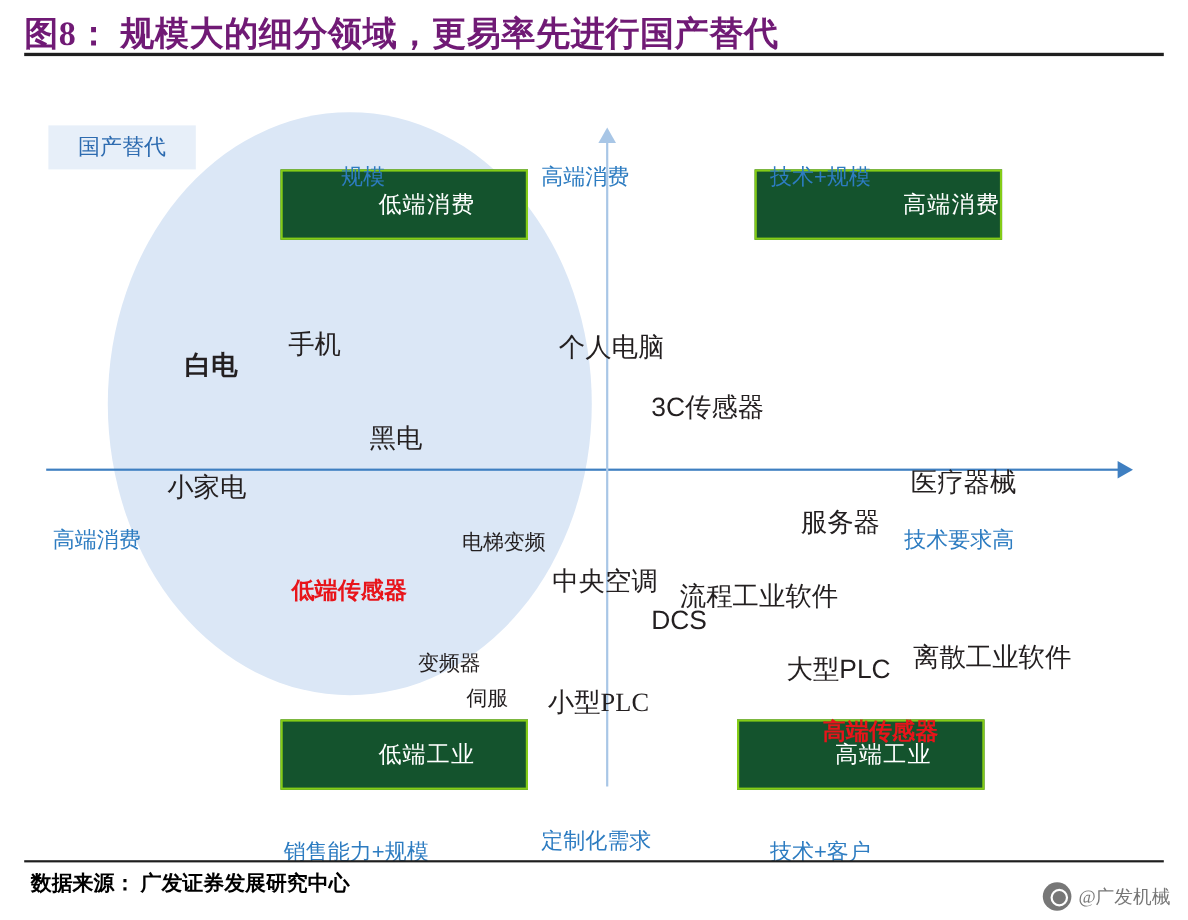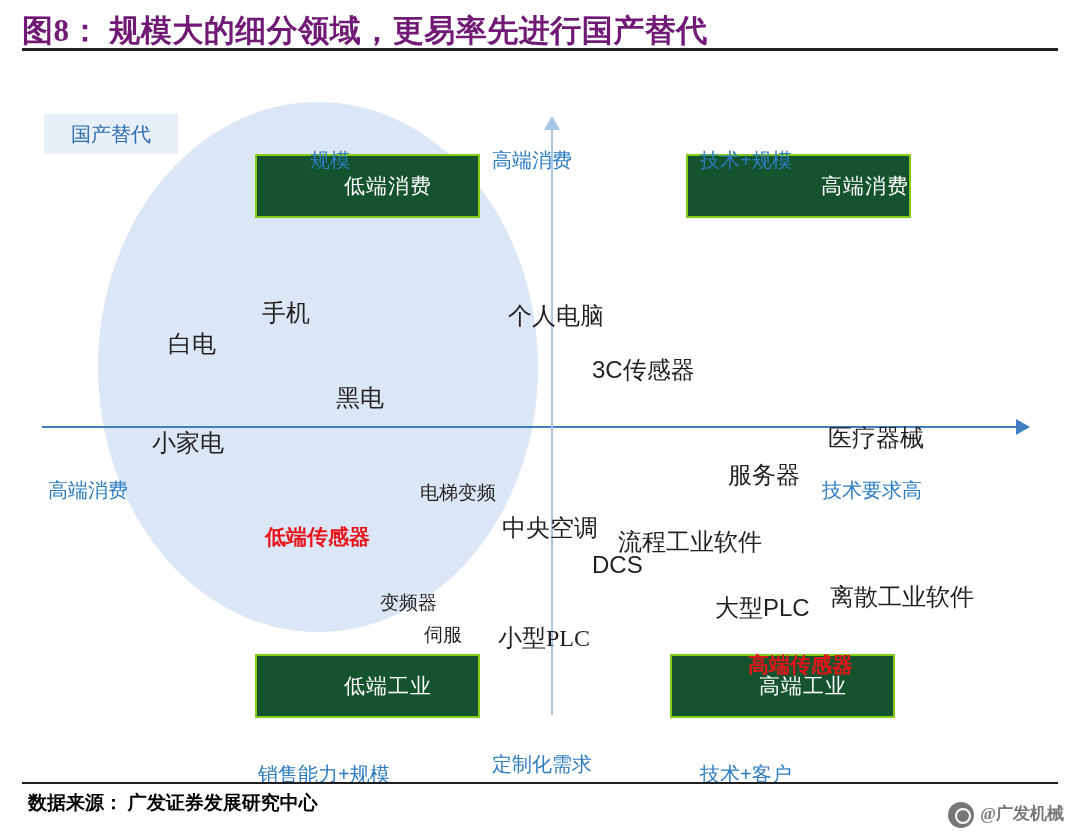--- a/index.html
+++ b/index.html
@@ -192,23 +192,23 @@
     font-weight: bold;
     white-space: nowrap;
   }
 
   
   #watermark {
     position: absolute;
     right: 16px;
     bottom: 8px;
     display: flex;
+    align-items: center;
     gap: 6px;
     opacity: 0.75;
-    font-weight: bold;
   }
   #watermark .wm-circle {
     width: 26px;
     height: 26px;
     border-radius: 50%;
     background: #4a4a4a;
     position: relative;
   }
   #watermark .wm-circle::after {
     content: "";
@@ -267,21 +267,21 @@
     <div class="axis-cap" id="cap-custom">定制化需求</div>
     <div class="axis-cap" id="cap-low-tech">高端消费</div>
     <div class="axis-cap" id="cap-high-tech">技术要求高</div>
 
     <div class="axis-cap" id="cap-scale">规模</div>
     <div class="axis-cap" id="cap-tech-scale">技术+规模</div>
     <div class="axis-cap" id="cap-sales-scale">销售能力+规模</div>
     <div class="axis-cap" id="cap-tech-client">技术+客户</div>
 
     <div class="item" style="left:262px; top:245px;">手机</div>
-    <div class="item" style="left:168px; top:276px;">白电</div>
+    <div class="item" style="left:168px; top:264px;font-weight:bold;">白电</div>
     <div class="item" style="left:336px; top:330px;">黑电</div>
     <div class="item" style="left:152px; top:375px;">小家电</div>
     <div class="item" style="left:508px; top:248px;">个人电脑</div>
     <div class="item" style="left:592px; top:302px;">3C传感器</div>
     <div class="item" style="left:828px; top:370px;">医疗器械</div>
     <div class="item" style="left:728px; top:407px;">服务器</div>
     <div class="item small" style="left:420px; top:428px;">电梯变频</div>
     <div class="item-red" style="left:265px; top:451px;margin-top:20px;">低端传感器</div>
     <div class="item" style="left:502px; top:460px;">中央空调</div>
     <div class="item" style="left:618px; top:474px;">流程工业软件</div>

